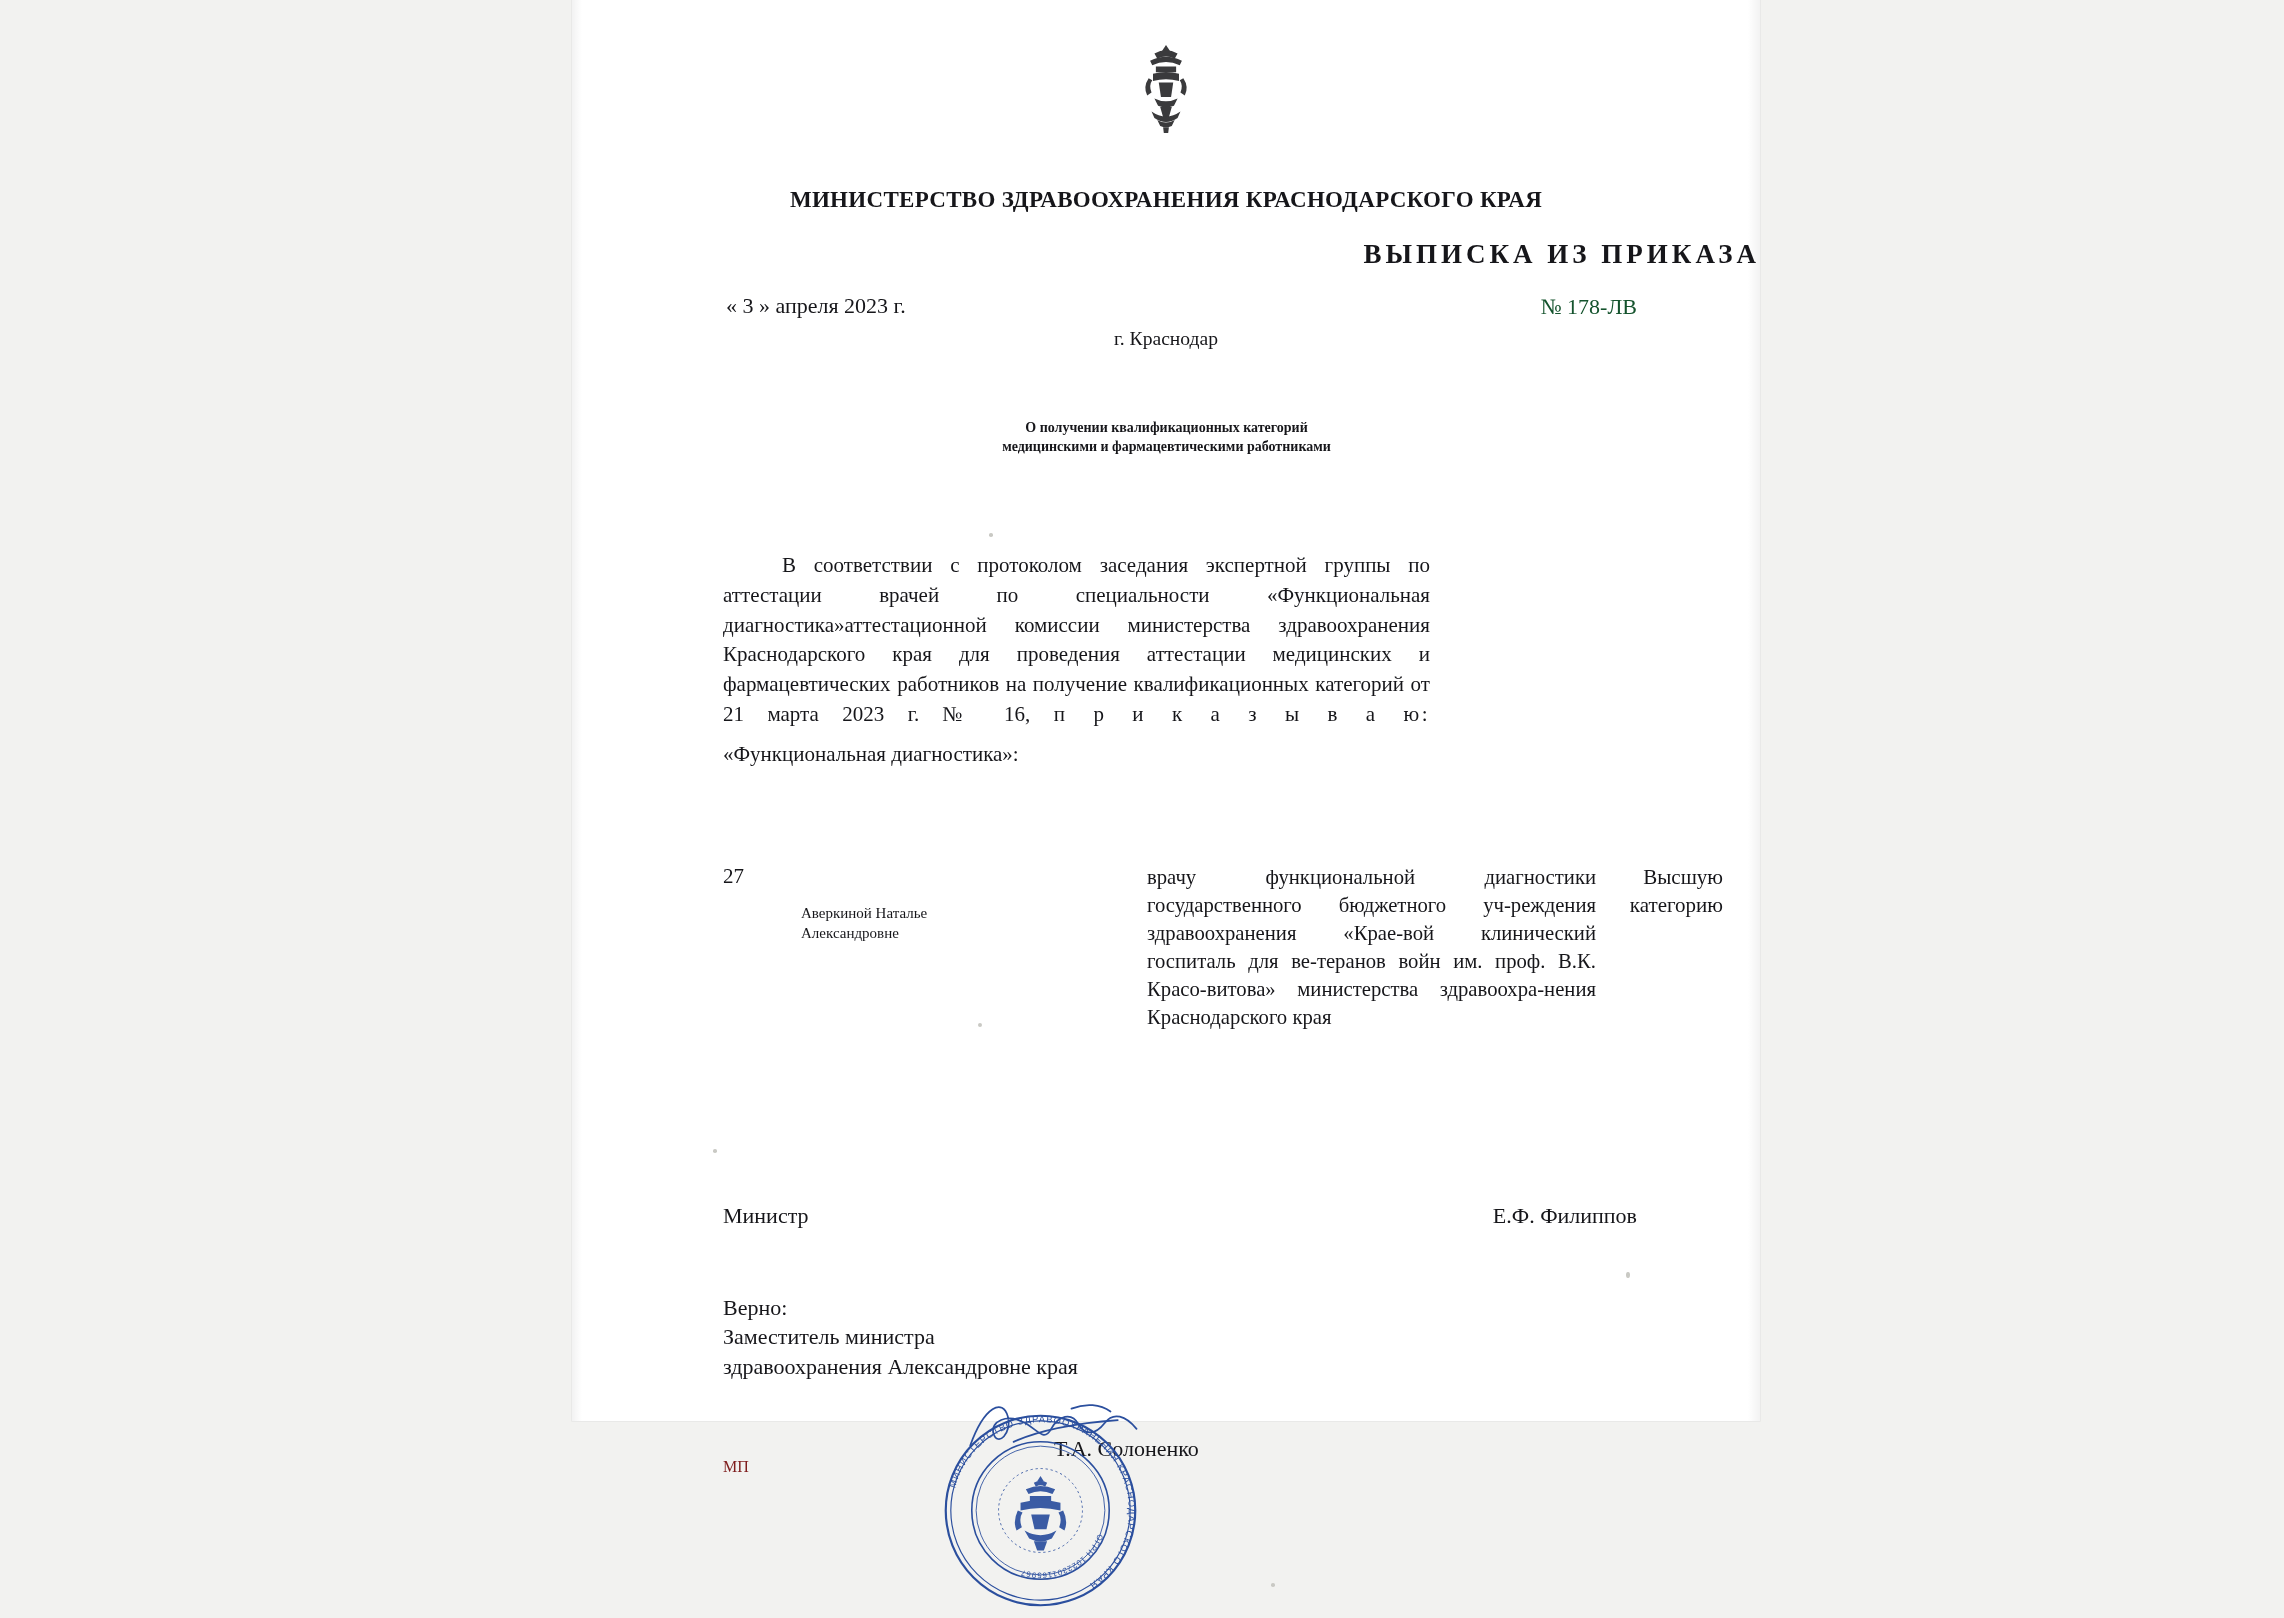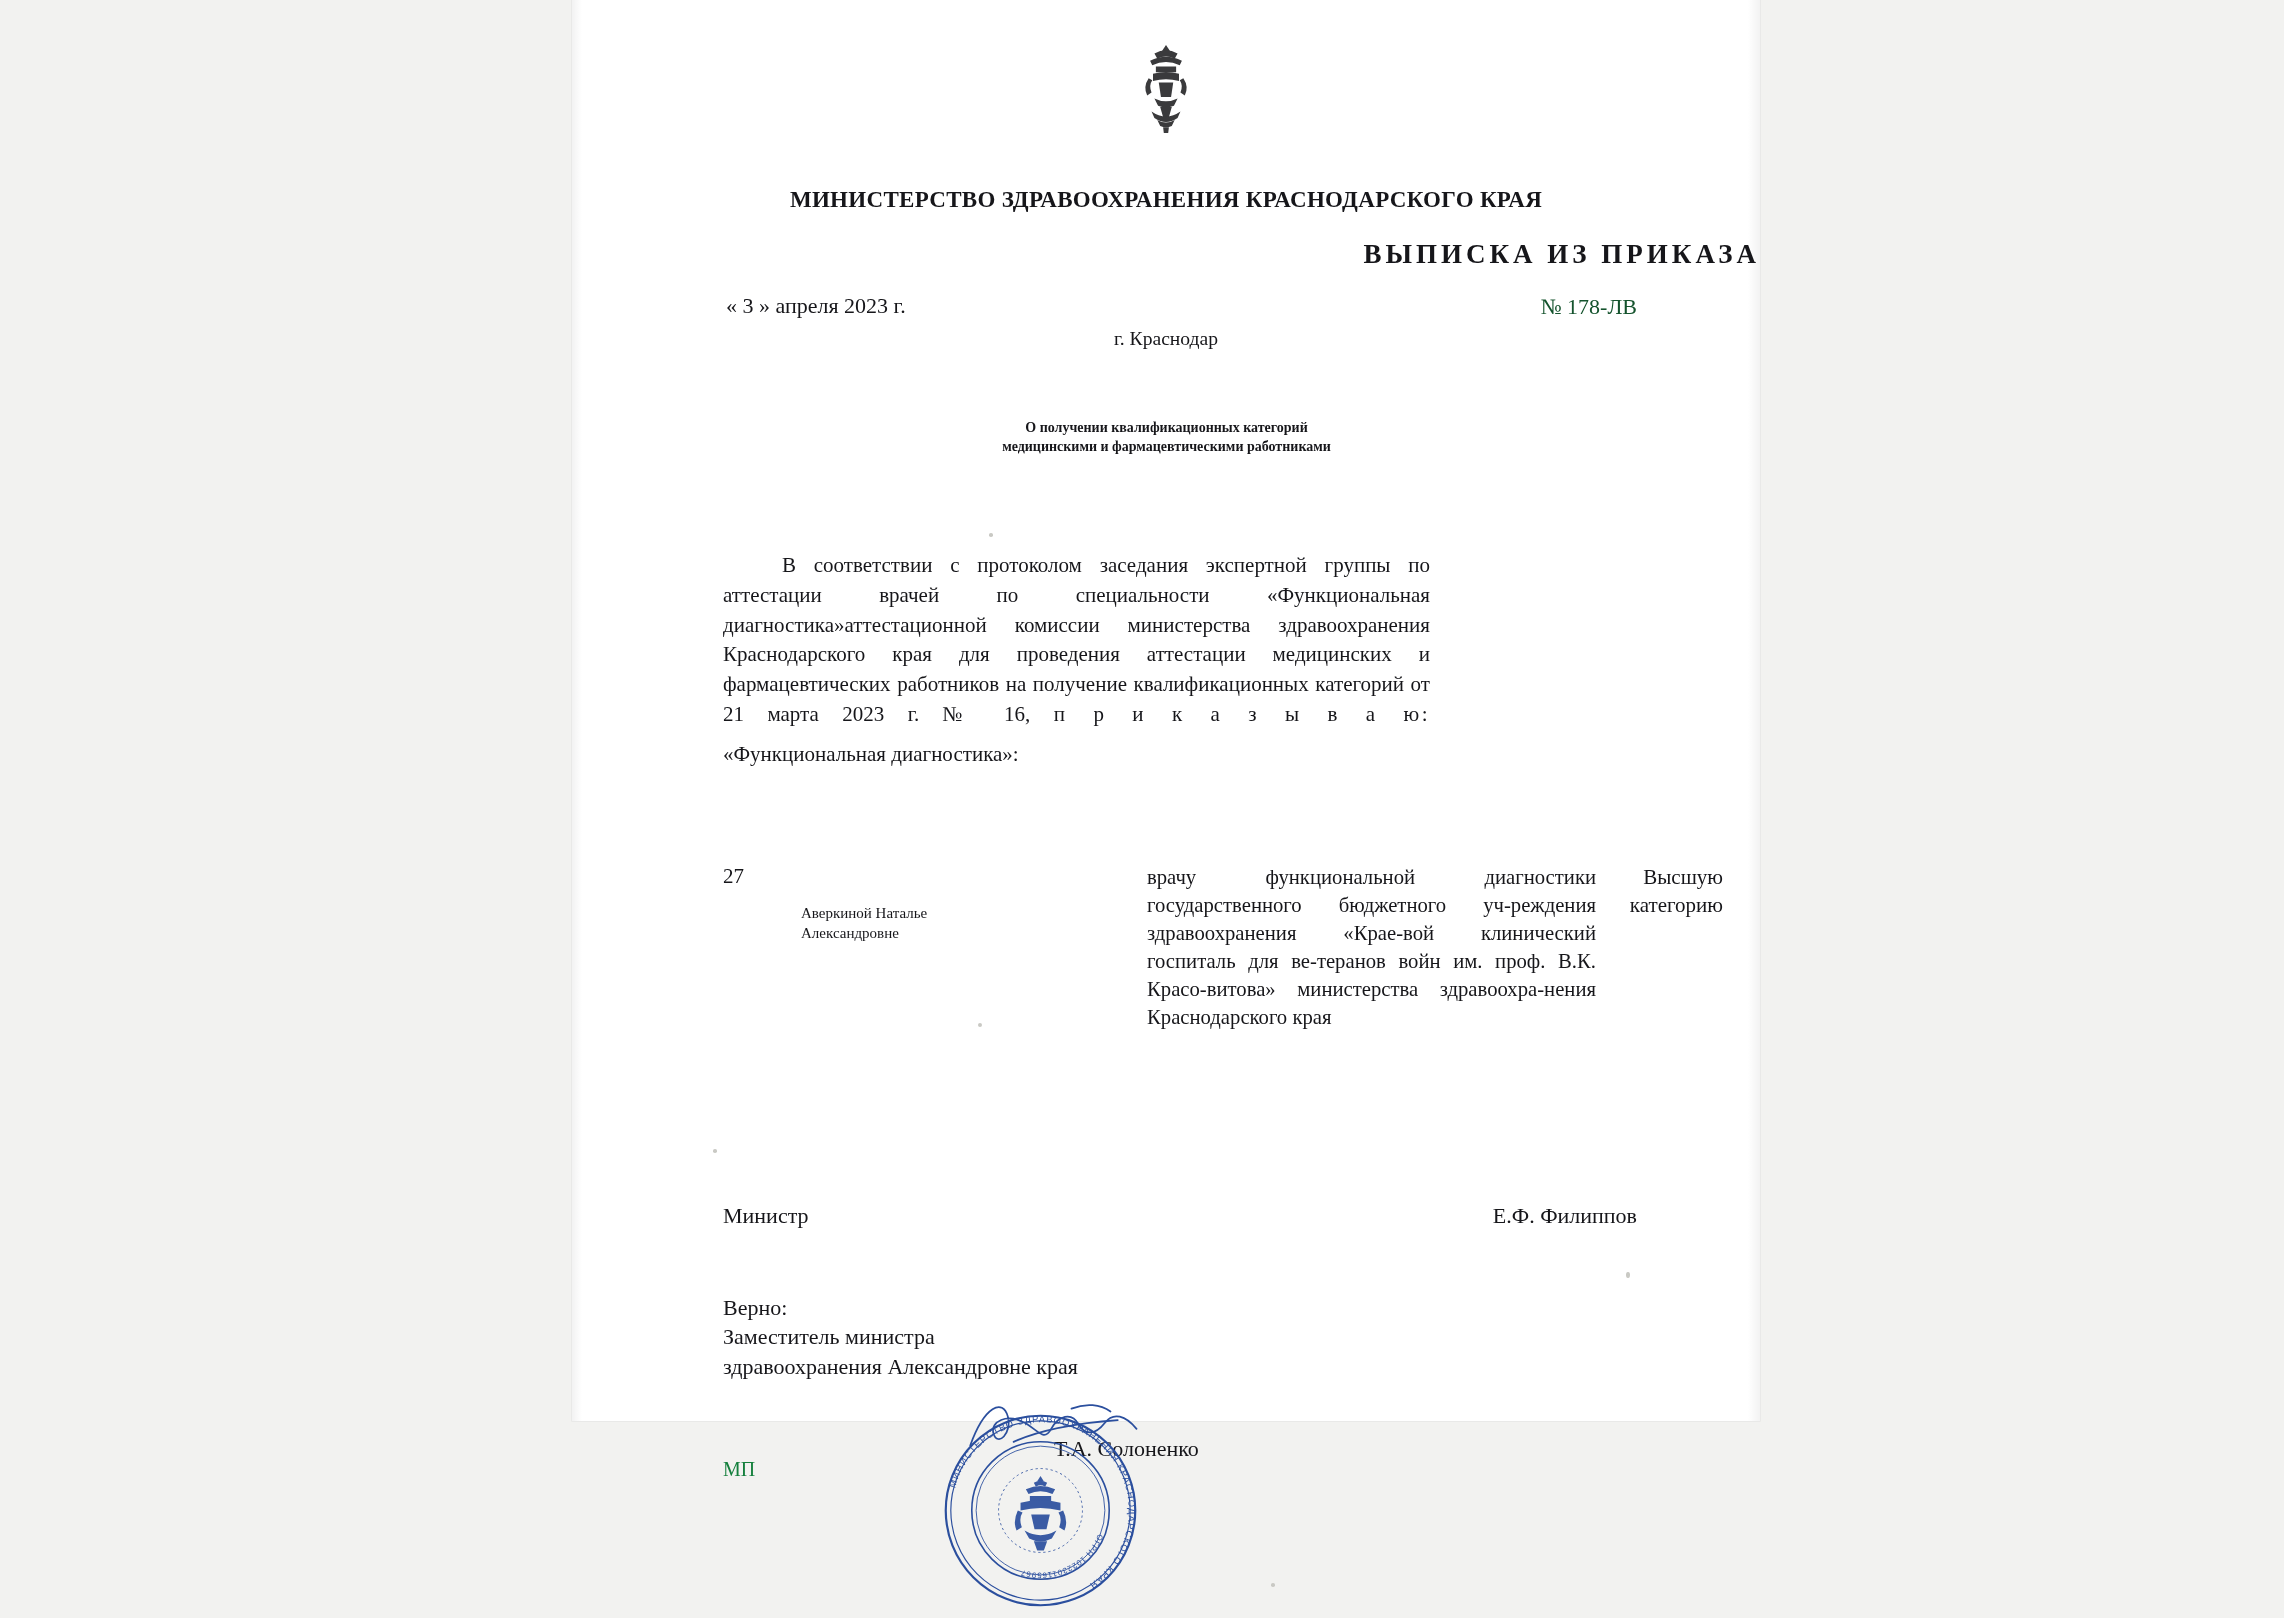--- a/index.html
+++ b/index.html
@@ -225,22 +225,22 @@
     position: absolute;
     left: 482px;
     top: 1436px;
     font-size: 22px;
     color: #16161a;
   }
   .mp {
     position: absolute;
     left: 151px;
     top: 1458px;
-    font-size: 20px;
-    color: #15803d;
+    font-size: 16px;
+    color: #7f1d1d;
   }
 
   
   .signature {
     position: absolute;
     left: 391px;
     top: 1391px;
     width: 188px;
     height: 80px;
     pointer-events: none;

